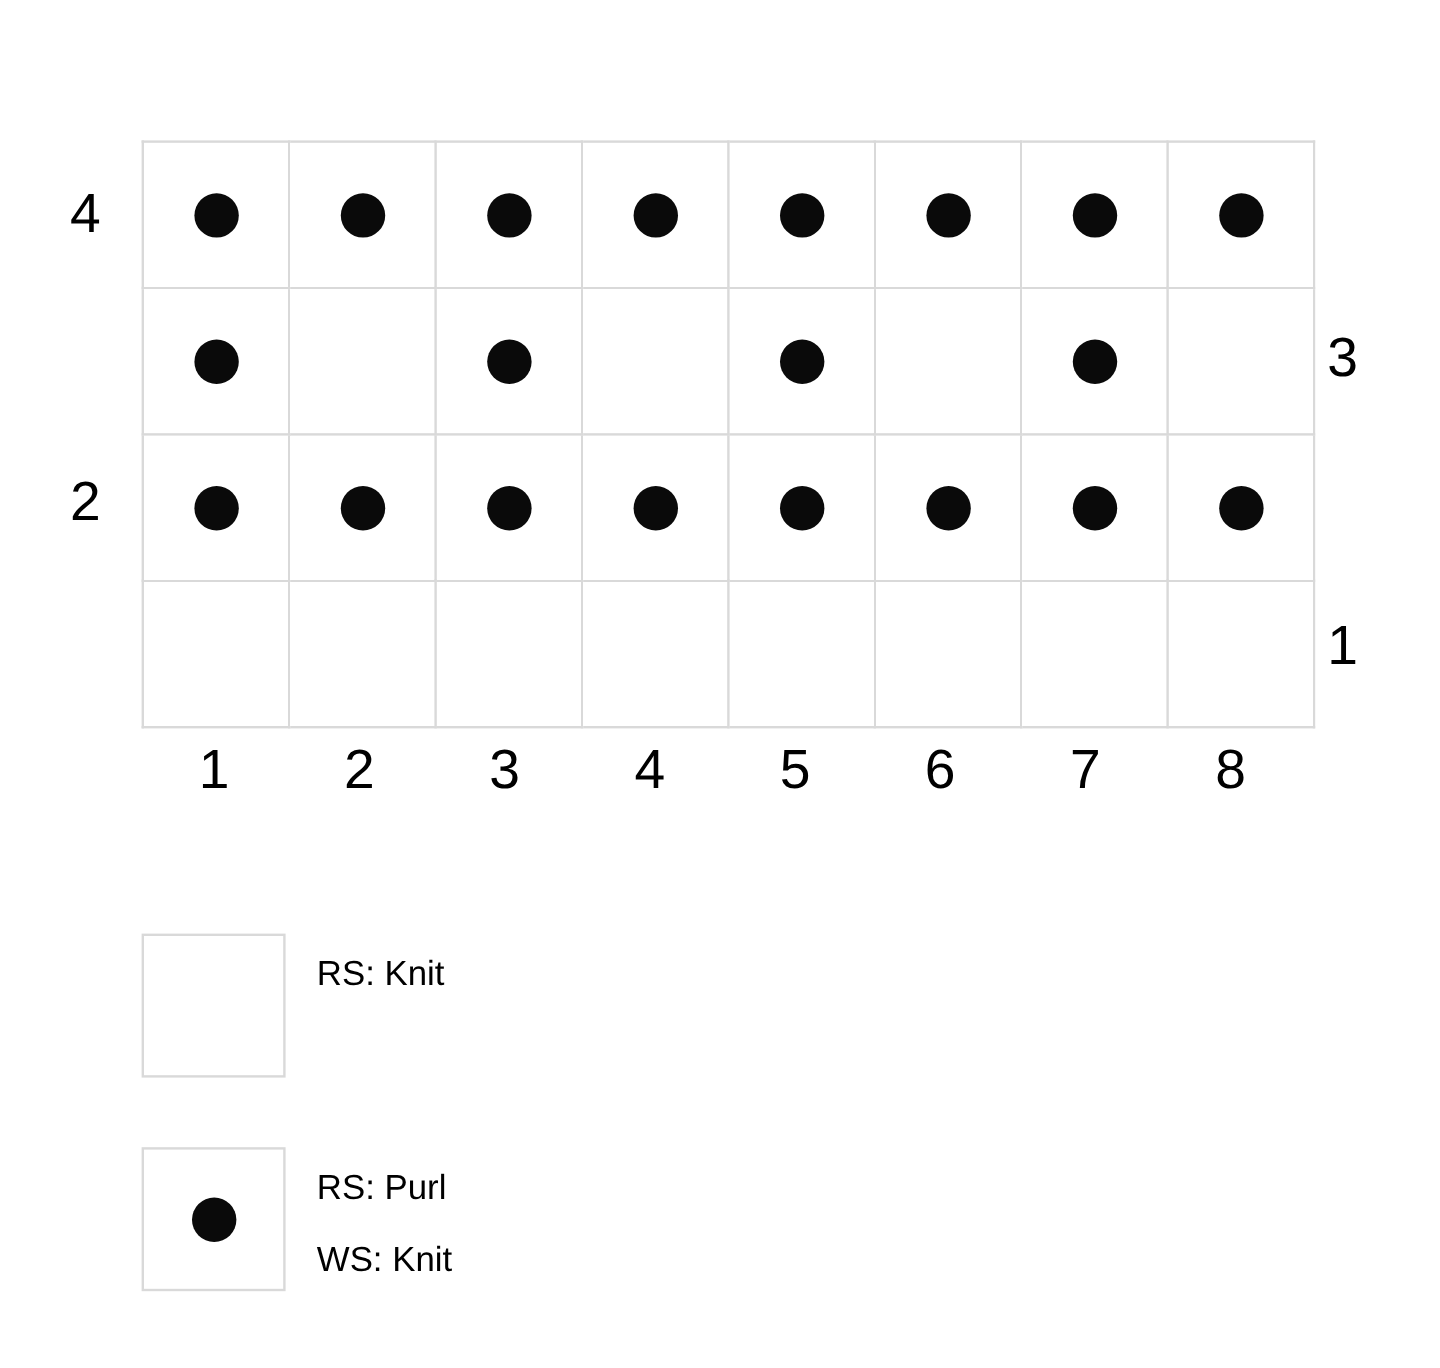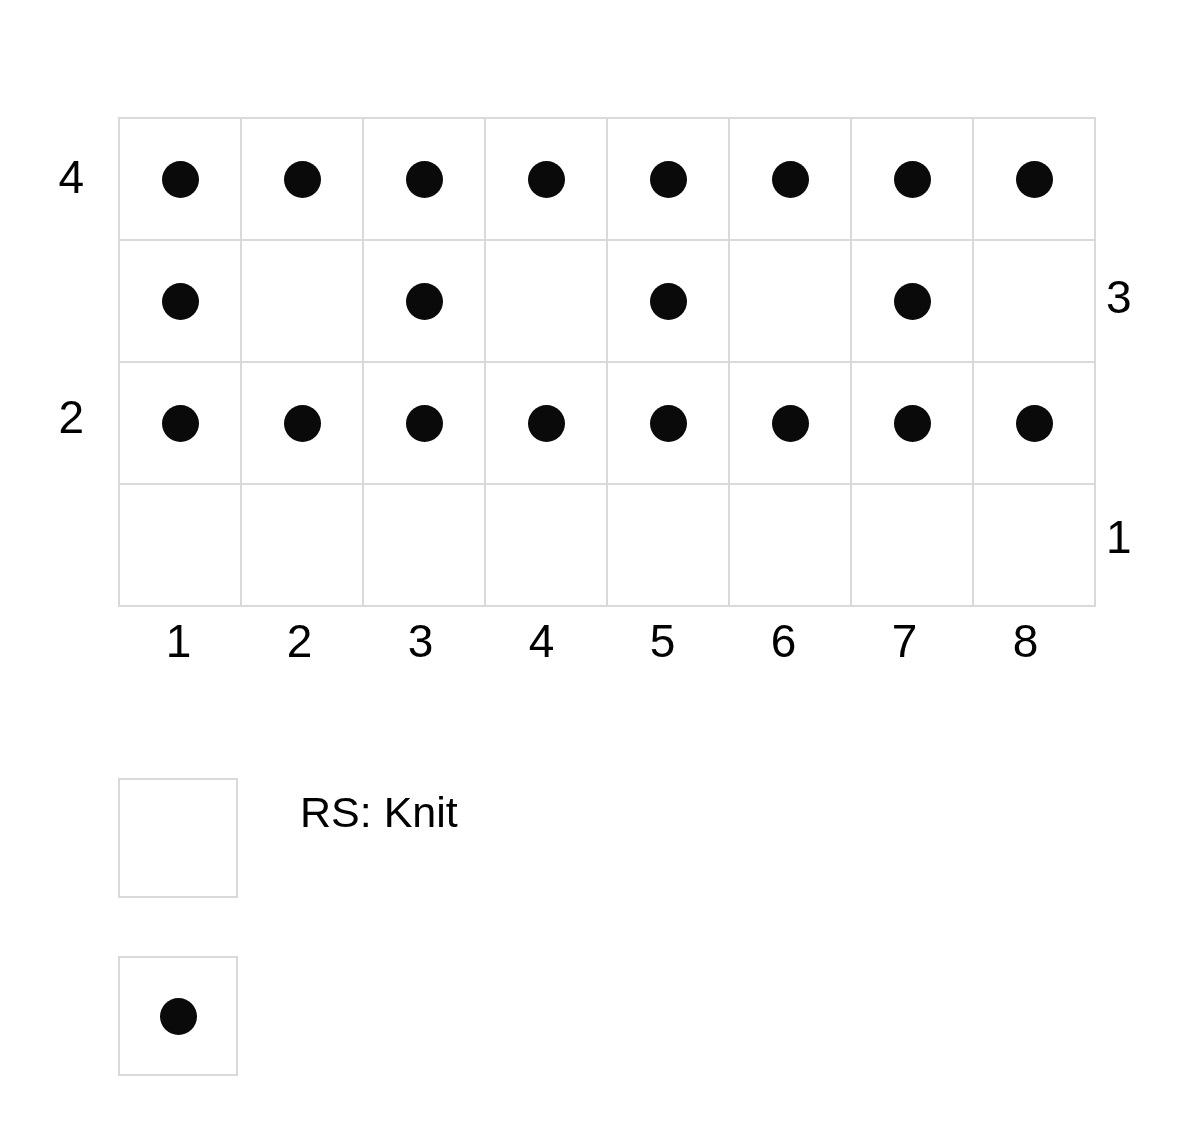--- a/index.html
+++ b/index.html
@@ -99,22 +99,22 @@
   .legend-swatch {
     width: 120px;
     height: 120px;
     border: 2px solid #d9d9d9;
     box-sizing: border-box;
     background: #ffffff;
     position: relative;
     flex: 0 0 auto;
   }
   .legend-text {
-    margin-left: 62px;
-    font-size: 43px;
+    margin-left: 26px;
+    font-size: 29px;
     line-height: 60px;
     padding-top: 4px;
     color: #000000;
     white-space: nowrap;
   }
   .legend-text div { display: block; }
 </style>
 </head>
 <body>
 
@@ -237,15 +237,19 @@
     <div class="legend-swatch"></div>
     <div class="legend-text">
       <div>RS: Knit</div>
     </div>
   </div>
 
   <div class="legend-row">
     <div class="legend-swatch">
       <span class="dot"></span>
     </div>
+    <div class="legend-text">
+      <div>RS: Purl</div>
+      <div>WS: Knit</div>
+    </div>
   </div>
 
 </div>
 
 </body></html>

